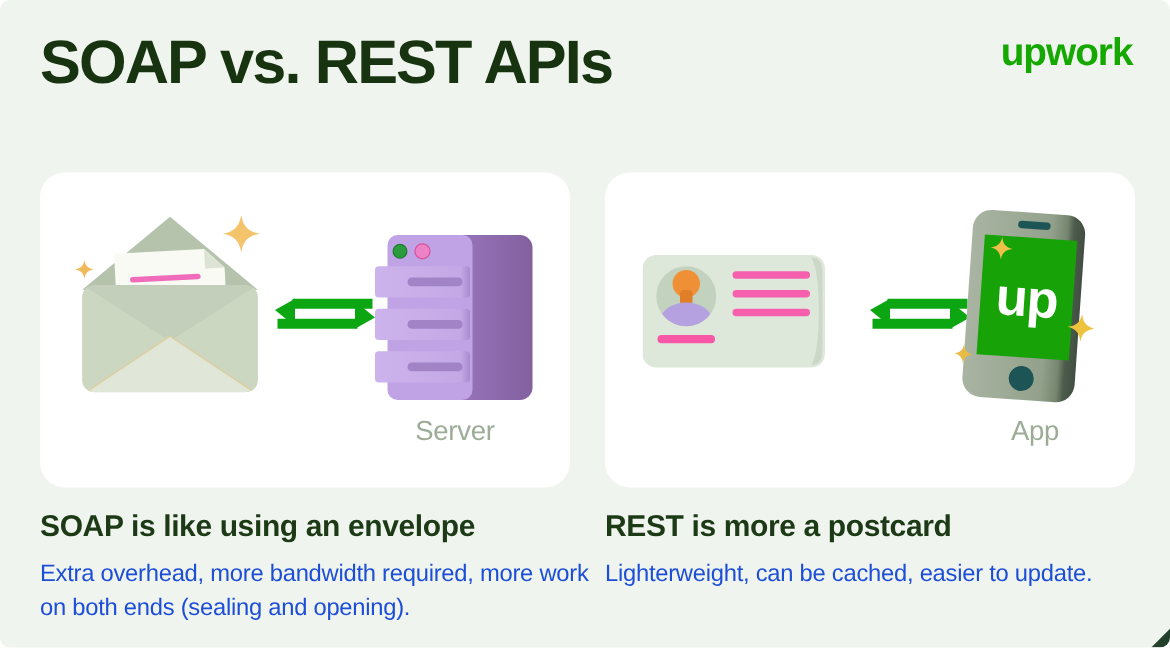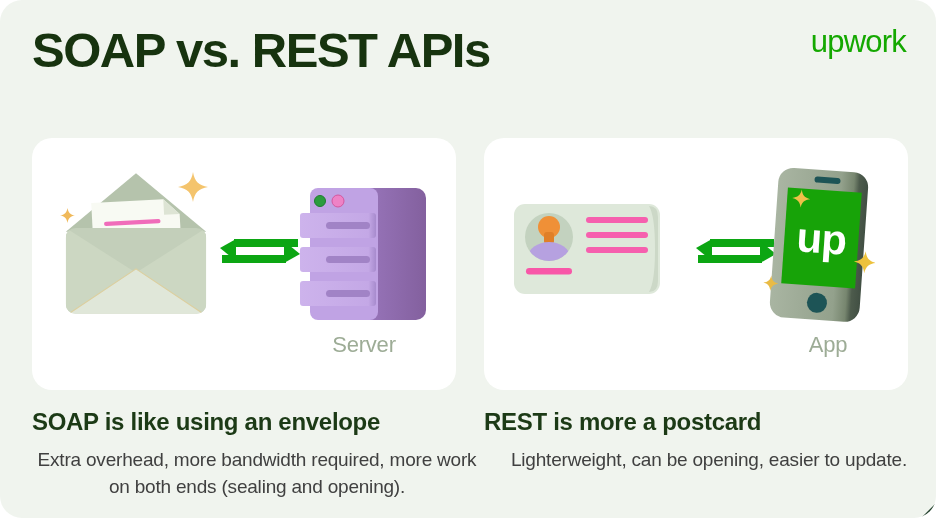--- a/index.html
+++ b/index.html
@@ -2,41 +2,41 @@
 <html><head>
 <meta charset="utf-8">
 <style>
   html, body { margin: 0; padding: 0; background: #ffffff; }
   * { box-sizing: border-box; }
   .canvas {
     position: relative;
     width: 936px;
     height: 518px;
     background: #f0f4ee;
-    border-radius: 22px;
+    border-radius: 8px;
     overflow: hidden;
     font-family: "Liberation Sans", "DejaVu Sans", sans-serif;
     color: #1b3a15;
   }
   .page-title {
     position: absolute;
     left: 32px;
     top: 22px;
     font-size: 49px;
     font-weight: 600;
     letter-spacing: -1.5px;
     color: #17330f;
     margin: 0;
   }
   .upwork-logo {
     position: absolute;
     right: 30px;
     top: 24px;
     font-size: 31px;
-    font-weight: normal;
+    font-weight: bold;
     letter-spacing: -0.8px;
     color: #14a800;
   }
   .card {
     position: absolute;
     top: 138px;
     width: 424px;
     height: 252px;
     background: #ffffff;
     border-radius: 20px;
@@ -67,23 +67,22 @@
     font-weight: 600;
     letter-spacing: -0.3px;
     color: #1c3a16;
   }
   .caption p {
     margin: 11px 0 0 0;
     font-size: 19px;
     font-weight: 400;
     line-height: 1.42;
     letter-spacing: -0.2px;
-    color: #404040;
+    color: #1d4ed8;
     max-width: 450px;
-    text-align: center;
   }
   .corner-fold {
     position: absolute;
     right: 0;
     bottom: 0;
     width: 0;
     height: 0;
     border-style: solid;
     border-width: 0 0 15px 15px;
     border-color: transparent transparent #22402c transparent;
@@ -218,17 +217,17 @@
     <div class="device-label" style="left:276px;">App</div>
   </section>
 
   <div class="caption soap">
     <h2>SOAP is like using an envelope</h2>
     <p>Extra overhead, more bandwidth required, more work on both ends (sealing and opening).</p>
   </div>
 
   <div class="caption rest">
     <h2>REST is more a postcard</h2>
-    <p>Lighterweight, can be opening, easier to update.</p>
+    <p>Lighterweight, can be cached, easier to update.</p>
   </div>
 
   <div class="corner-fold"></div>
 </div>
 
 </body></html>

